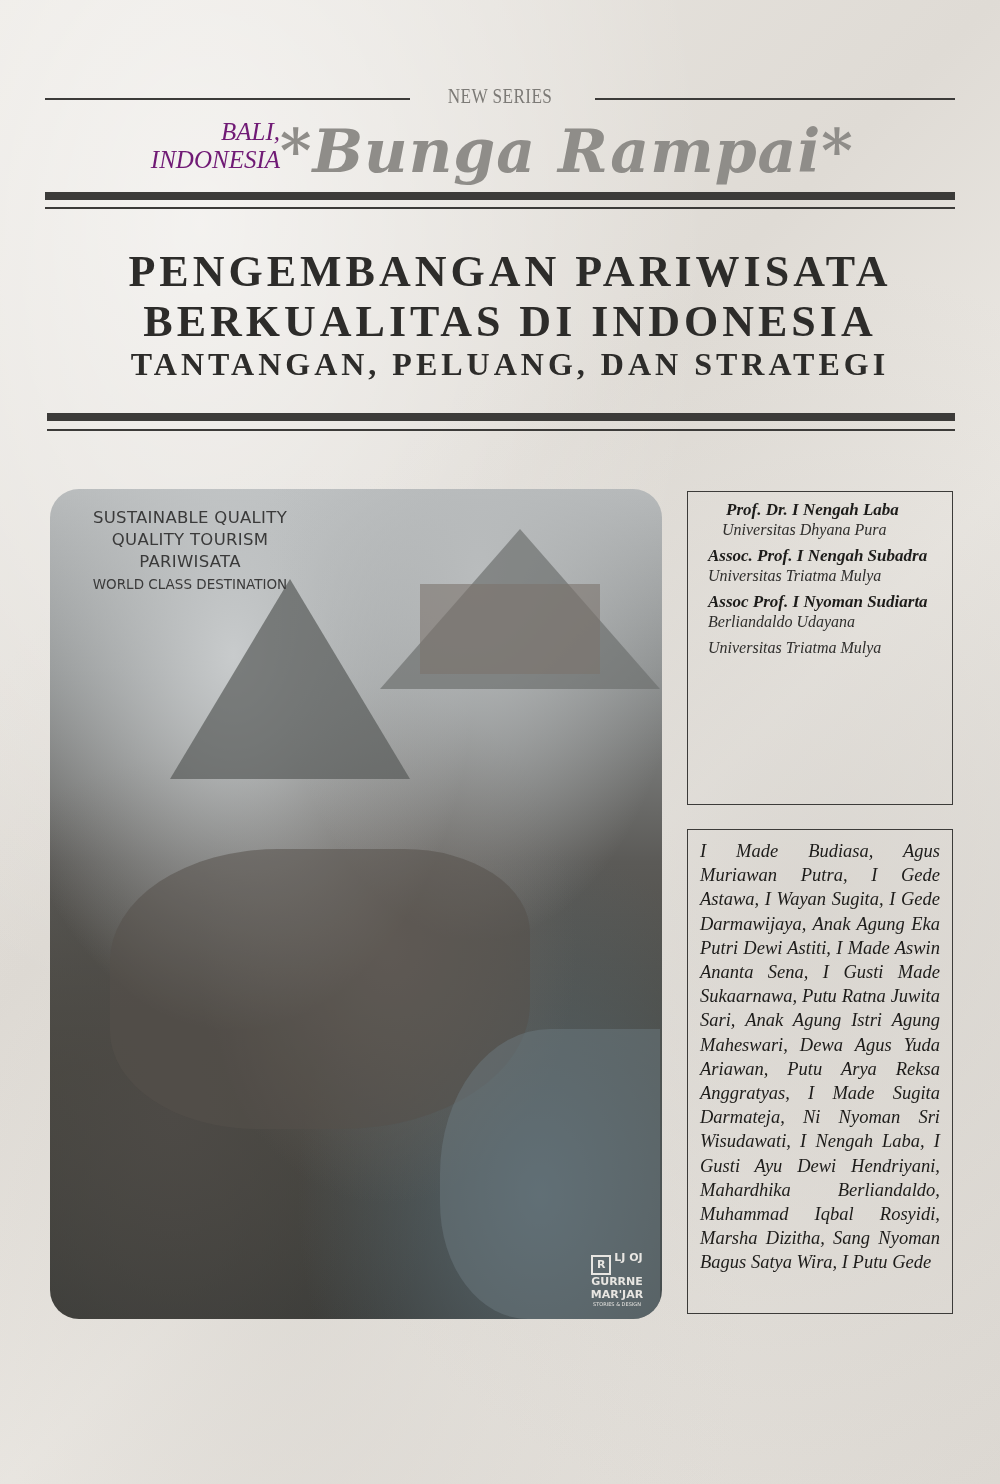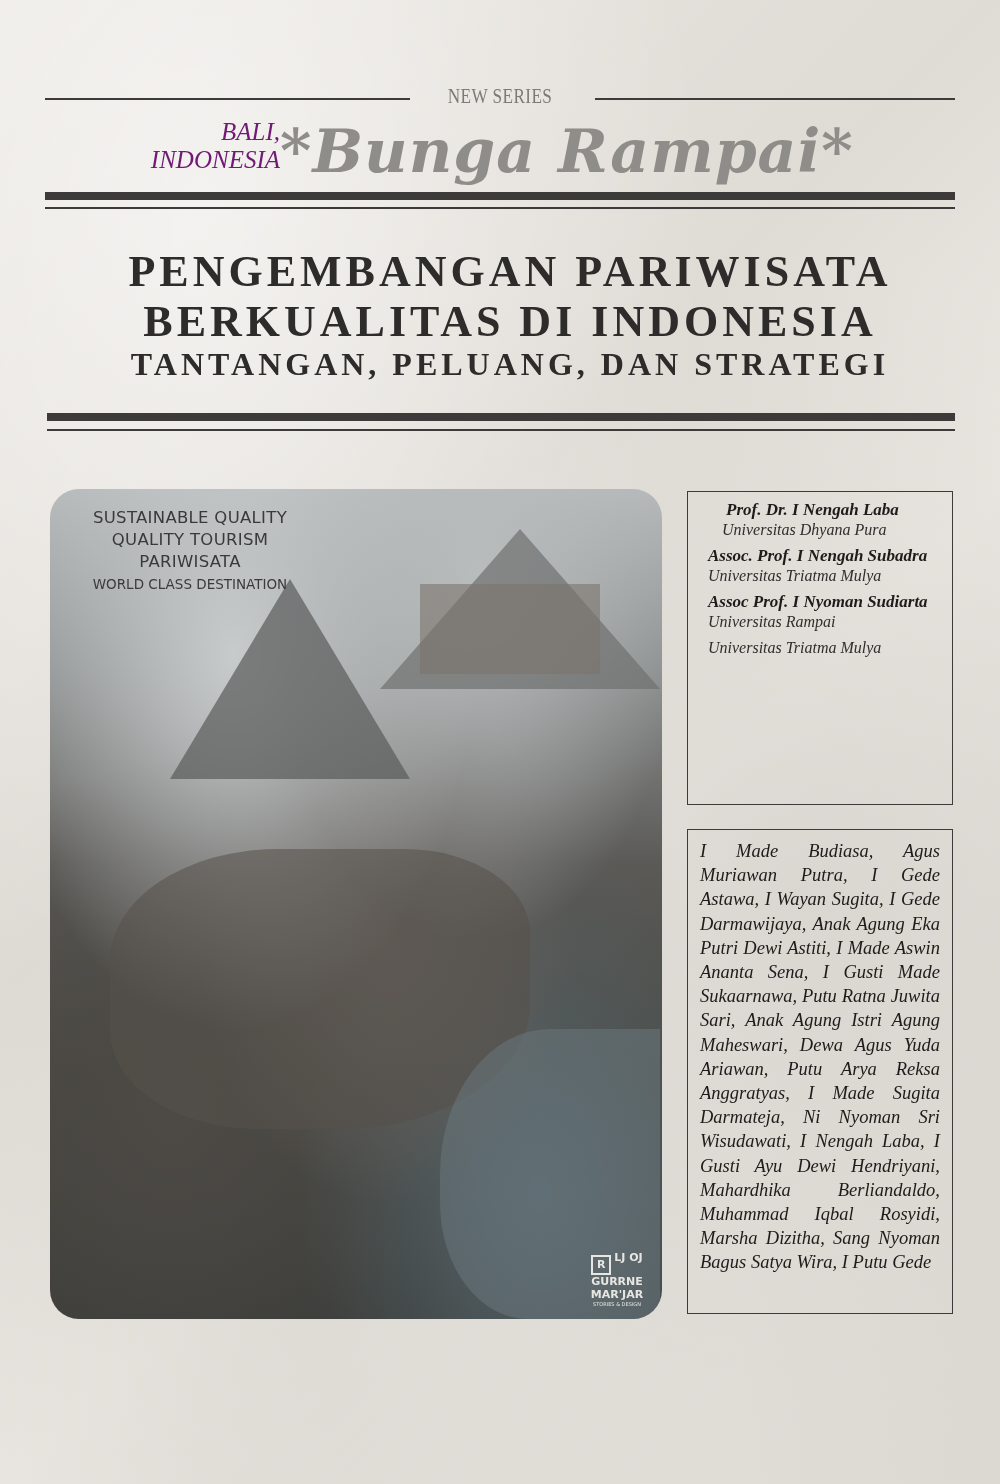--- a/index.html
+++ b/index.html
@@ -132,20 +132,20 @@
   </div>
 </div>
 
 <div id="editor" class="panel">
   <div class="body">
     <div class="ed-name first">Prof. Dr. I Nengah Laba</div>
     <div class="ed-aff first">Universitas Dhyana Pura</div>
     <div class="ed-name">Assoc. Prof. I Nengah Subadra</div>
     <div class="ed-aff">Universitas Triatma Mulya</div>
     <div class="ed-name">Assoc Prof. I Nyoman Sudiarta</div>
-    <div class="ed-aff">Universitas Rampai</div>
+    <div class="ed-aff">Berliandaldo Udayana</div>
     <div class="ed-aff">Universitas Triatma Mulya</div>
   </div>
 </div>
 
 <div id="authors" class="panel">
   <div class="body">I Made Budiasa, Agus Muriawan Putra, I Gede Astawa, I Wayan Sugita, I Gede Darmawijaya, Anak Agung Eka Putri Dewi Astiti, I Made Aswin Ananta Sena, I Gusti Made Sukaarnawa, Putu Ratna Juwita Sari, Anak Agung Istri Agung Maheswari, Dewa Agus Yuda Ariawan, Putu Arya Reksa Anggratyas, I Made Sugita Darmateja, Ni Nyoman Sri Wisudawati, I Nengah Laba, I Gusti Ayu Dewi Hendriyani, Mahardhika Berliandaldo, Muhammad Iqbal Rosyidi, Marsha Dizitha, Sang Nyoman Bagus Satya Wira, I Putu Gede</div>
 </div>
 
 </body></html>

